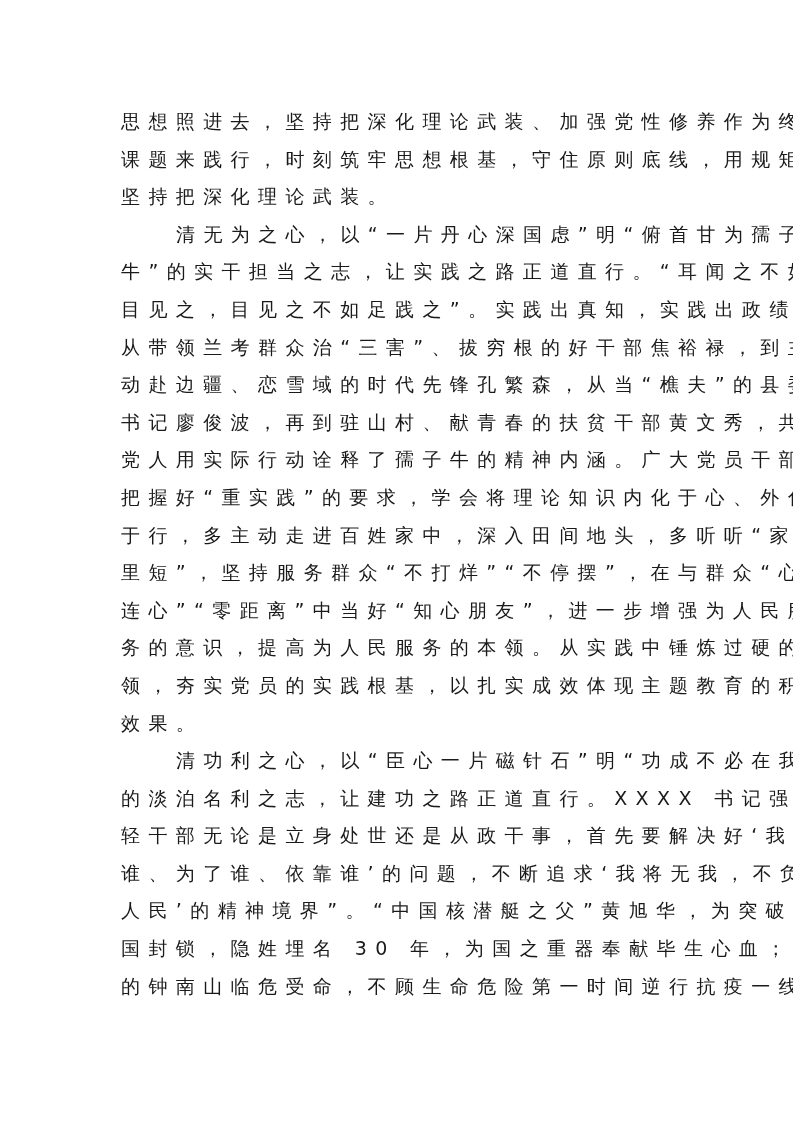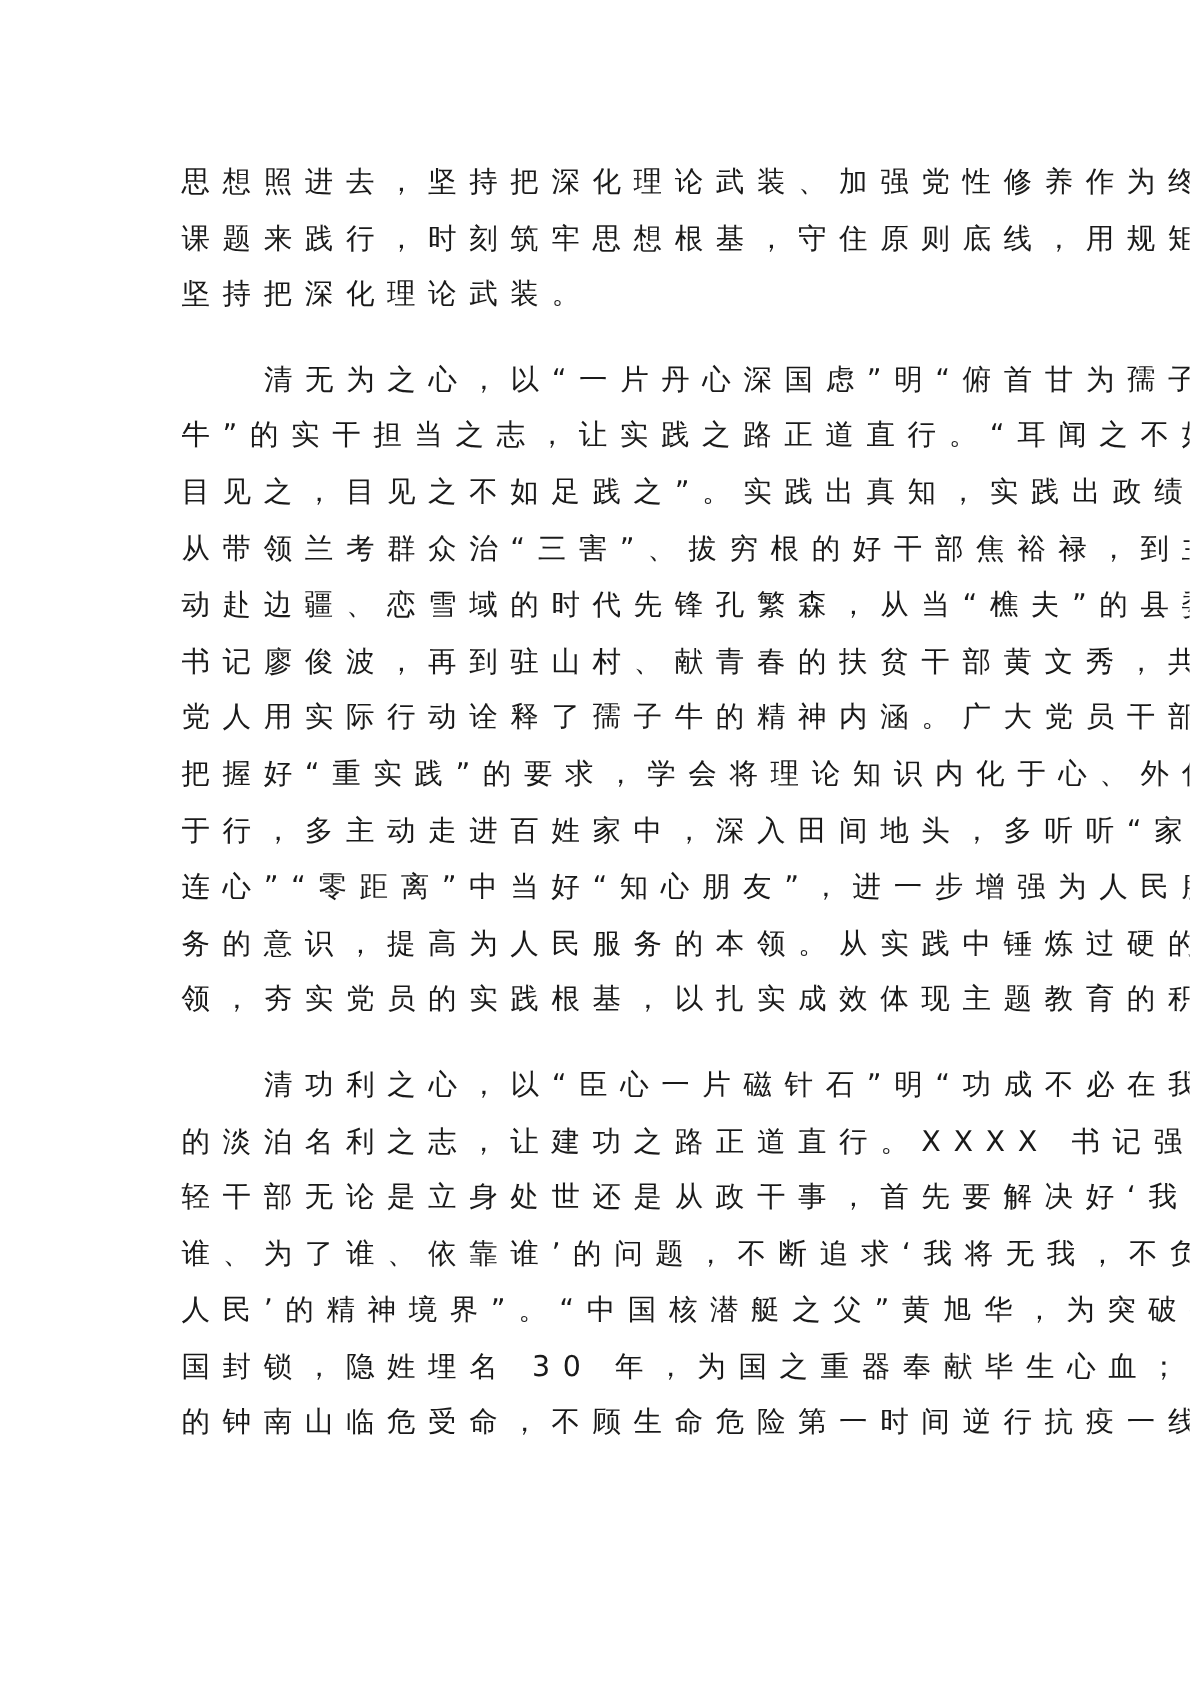--- a/index.html
+++ b/index.html
@@ -24,21 +24,20 @@
       line-height: 37.6px;
       letter-spacing: 8.4px;
     }
     .line {
       display: block;
       white-space: nowrap;
       height: 37.6px;
     }
     .indent {
       padding-left: 55px;
-      margin-top: 19px;
     }
   </style>
 </head>
 <body>
 
 <div class="page">
   <div>
     <span class="line">思想照进去，坚持把深化理论武装、加强党性修养作为终身</span>
     <span class="line">课题来践行，时刻筑牢思想根基，守住原则底线，用规矩给</span>
     <span class="line">坚持把深化理论武装。</span>
@@ -47,23 +46,25 @@
   <div>
     <span class="line indent">清无为之心，以“一片丹心深国虑”明“俯首甘为孺子</span>
     <span class="line">牛”的实干担当之志，让实践之路正道直行。“耳闻之不如</span>
     <span class="line">目见之，目见之不如足践之”。实践出真知，实践出政绩。</span>
     <span class="line">从带领兰考群众治“三害”、拔穷根的好干部焦裕禄，到主</span>
     <span class="line">动赴边疆、恋雪域的时代先锋孔繁森，从当“樵夫”的县委</span>
     <span class="line">书记廖俊波，再到驻山村、献青春的扶贫干部黄文秀，共产</span>
     <span class="line">党人用实际行动诠释了孺子牛的精神内涵。广大党员干部要</span>
     <span class="line">把握好“重实践”的要求，学会将理论知识内化于心、外化</span>
     <span class="line">于行，多主动走进百姓家中，深入田间地头，多听听“家长</span>
+    <span class="line">里短”，坚持服务群众“不打烊”“不停摆”，在与群众“心</span>
     <span class="line">连心”“零距离”中当好“知心朋友”，进一步增强为人民服</span>
     <span class="line">务的意识，提高为人民服务的本领。从实践中锤炼过硬的本</span>
     <span class="line">领，夯实党员的实践根基，以扎实成效体现主题教育的积极</span>
+    <span class="line">效果。</span>
   </div>
 
   <div>
     <span class="line indent">清功利之心，以“臣心一片磁针石”明“功成不必在我”</span>
     <span class="line">的淡泊名利之志，让建功之路正道直行。XXXX 书记强调“年</span>
     <span class="line">轻干部无论是立身处世还是从政干事，首先要解决好‘我是</span>
     <span class="line">谁、为了谁、依靠谁’的问题，不断追求‘我将无我，不负</span>
     <span class="line">人民’的精神境界”。“中国核潜艇之父”黄旭华，为突破外</span>
     <span class="line">国封锁，隐姓埋名 30 年，为国之重器奉献毕生心血；84 岁</span>
     <span class="line">的钟南山临危受命，不顾生命危险第一时间逆行抗疫一线，</span>

